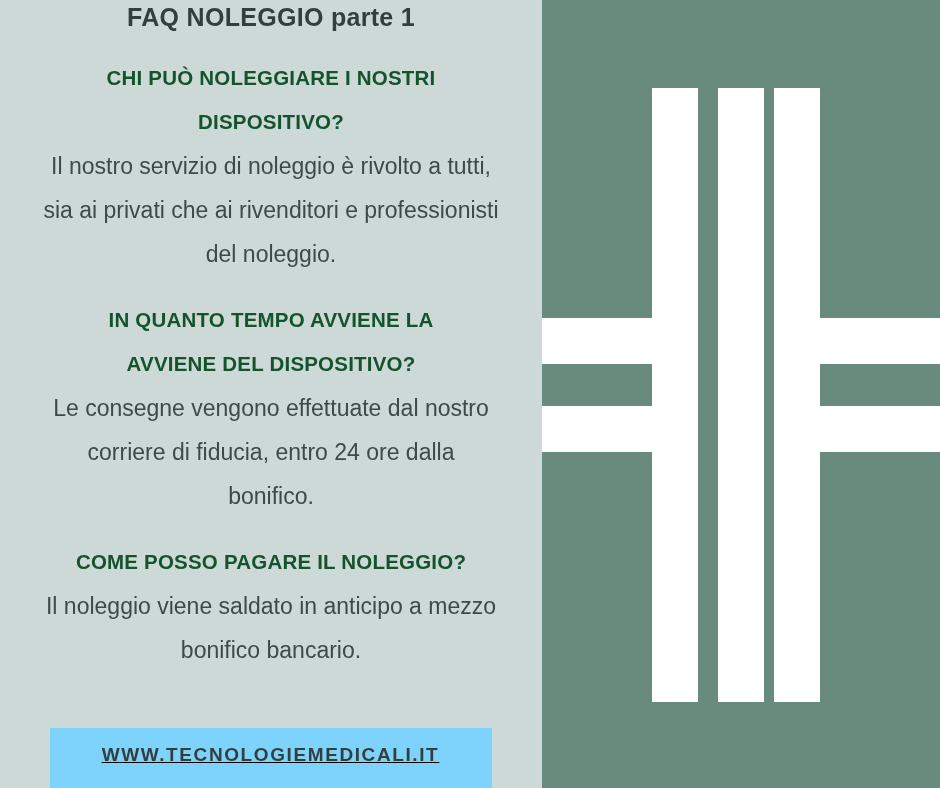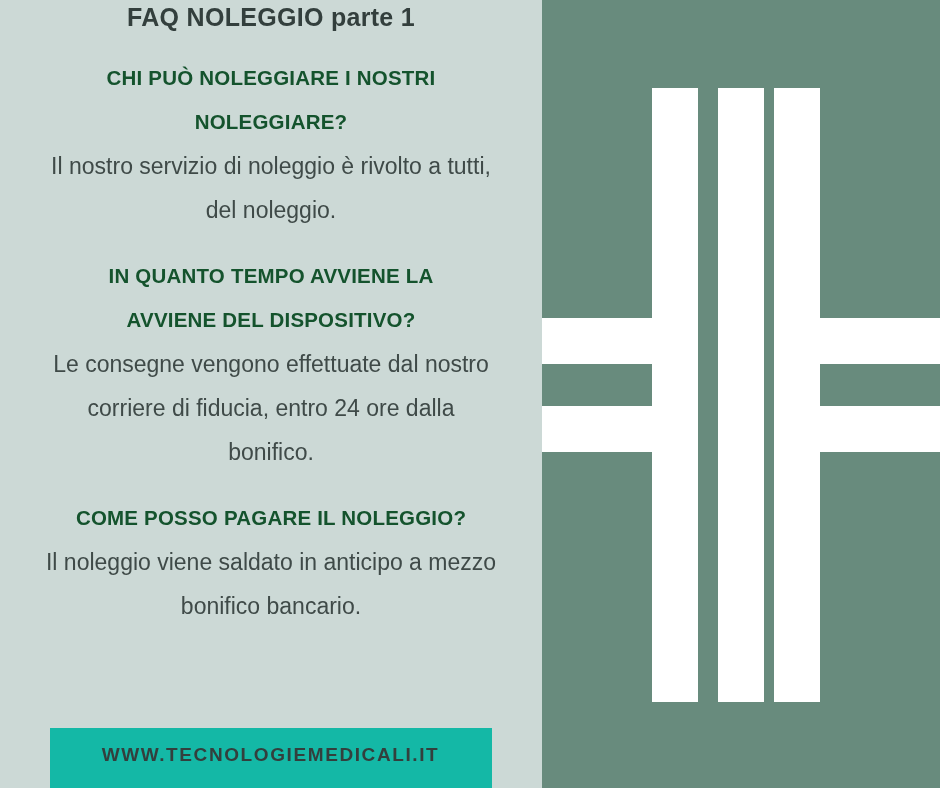--- a/index.html
+++ b/index.html
@@ -99,44 +99,46 @@
     font-size: 23px;
     line-height: 44px;
     margin: 0;
     font-weight: normal;
   }
   .url-bar {
     position: absolute;
     left: 50px;
     bottom: 0;
     width: 442px;
-    background: #14b8a6;
+    background: #7dd3fc;
     text-align: center;
     padding: 16px 1px 22px 0;
+    text-decoration: underline;
   }
   .url-text {
     color: #333f3d;
     font-weight: bold;
     font-size: 19px;
     letter-spacing: 1.6px;
   }
 </style>
 </head>
 <body>
 
 <div class="poster">
 
   <div class="left-panel">
 
     <div class="headline">FAQ NOLEGGIO parte 1</div>
 
     <div class="qa-block">
       <div class="question">CHI PUÒ NOLEGGIARE I NOSTRI</div>
-      <div class="question">NOLEGGIARE?</div>
+      <div class="question">DISPOSITIVO?</div>
       <div class="answer">Il nostro servizio di noleggio è rivolto a tutti,</div>
+      <div class="answer">sia ai privati che ai rivenditori e professionisti</div>
       <div class="answer">del noleggio.</div>
     </div>
 
     <div class="qa-block">
       <div class="question">IN QUANTO TEMPO AVVIENE LA</div>
       <div class="question">AVVIENE DEL DISPOSITIVO?</div>
       <div class="answer">Le consegne vengono effettuate dal nostro</div>
       <div class="answer">corriere di fiducia, entro 24 ore dalla</div>
       <div class="answer">bonifico.</div>
     </div>

